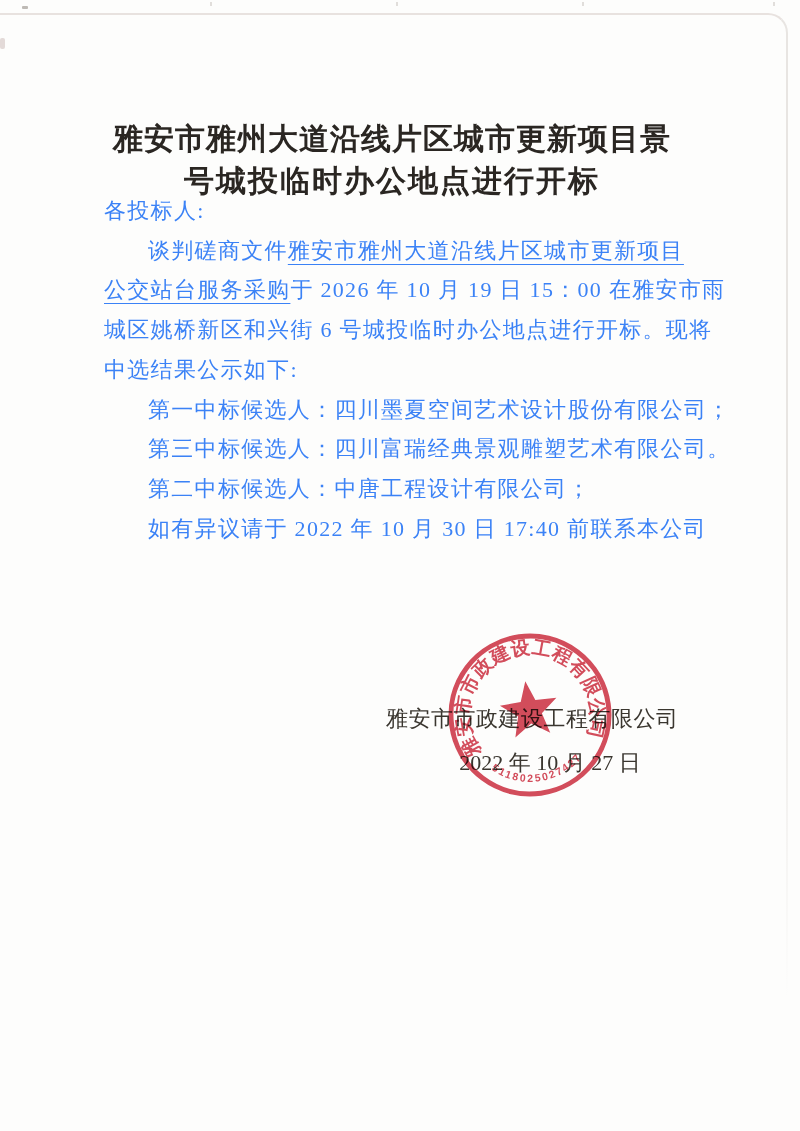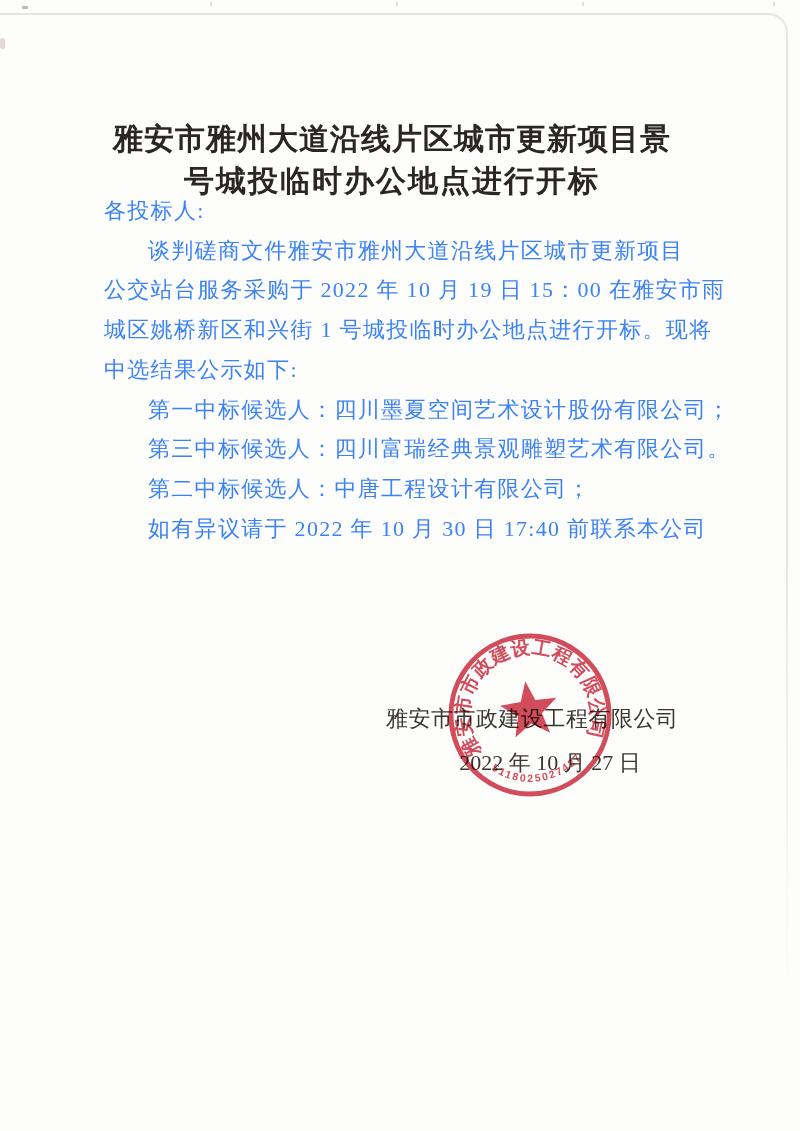--- a/index.html
+++ b/index.html
@@ -24,21 +24,21 @@
   .title{position:absolute;left:0;top:118px;width:784px;text-align:center;
          font-weight:bold;color:#2a2622;line-height:42px;}
   .title .t1{font-size:30px;letter-spacing:1px;}
   .title .t2{font-size:30px;letter-spacing:2px;}
 
   
   .doc-body{position:absolute;left:104px;top:191px;width:612px;font-size:22px;
             line-height:39.7px;letter-spacing:1.3px;color:#3b82f6;}
   .doc-body p{margin:0;white-space:nowrap;}
   .ind{text-indent:44px;}
-  .u{text-underline-offset:6px;text-decoration-thickness:1.2px;}
+  .u{text-decoration:underline;text-underline-offset:6px;text-decoration-thickness:1.2px;}
 
   
   .sig-company{position:absolute;left:386px;top:704px;width:288px;text-align:center;
                font-size:22px;letter-spacing:.5px;color:#3a362f;white-space:nowrap;}
   .sig-date{position:absolute;left:448px;top:748px;width:204px;text-align:center;
             font-size:22px;color:#3a362f;white-space:nowrap;}
 
   
   .stamp{position:absolute;left:446px;top:631px;width:168px;height:168px;
          mix-blend-mode:multiply;opacity:.9;transform:rotate(-8deg);}
@@ -61,22 +61,22 @@
   <div class="smudge"></div>
 
   <div class="title">
     <div class="t1">雅安市雅州大道沿线片区城市更新项目景</div>
     <div class="t2">号城投临时办公地点进行开标</div>
   </div>
 
   <div class="doc-body">
     <p>各投标人:</p>
     <p class="ind"><span>谈判磋商文件</span><span class="u">雅安市雅州大道沿线片区城市更新项目</span></p>
-    <p><span class="u">公交站台服务采购</span><span>于 2022 年 10 月 19 日 15：00 在雅安市雨</span></p>
-    <p>城区姚桥新区和兴街 1 号城投临时办公地点进行开标。现将</p>
+    <p><span class="u">公交站台服务采购</span><span>于 2026 年 10 月 19 日 15：00 在雅安市雨</span></p>
+    <p>城区姚桥新区和兴街 6 号城投临时办公地点进行开标。现将</p>
     <p>中选结果公示如下:</p>
     <p class="ind">第一中标候选人：四川墨夏空间艺术设计股份有限公司；</p>
     <p class="ind">第三中标候选人：四川富瑞经典景观雕塑艺术有限公司。</p>
     <p class="ind">第二中标候选人：中唐工程设计有限公司；</p>
     <p class="ind">如有异议请于 2022 年 10 月 30 日 17:40 前联系本公司</p>
   </div>
 
   <div class="sig-company">雅安市市政建设工程有限公司</div>
   <div class="sig-date">2022 年 10 月 27 日</div>
 

